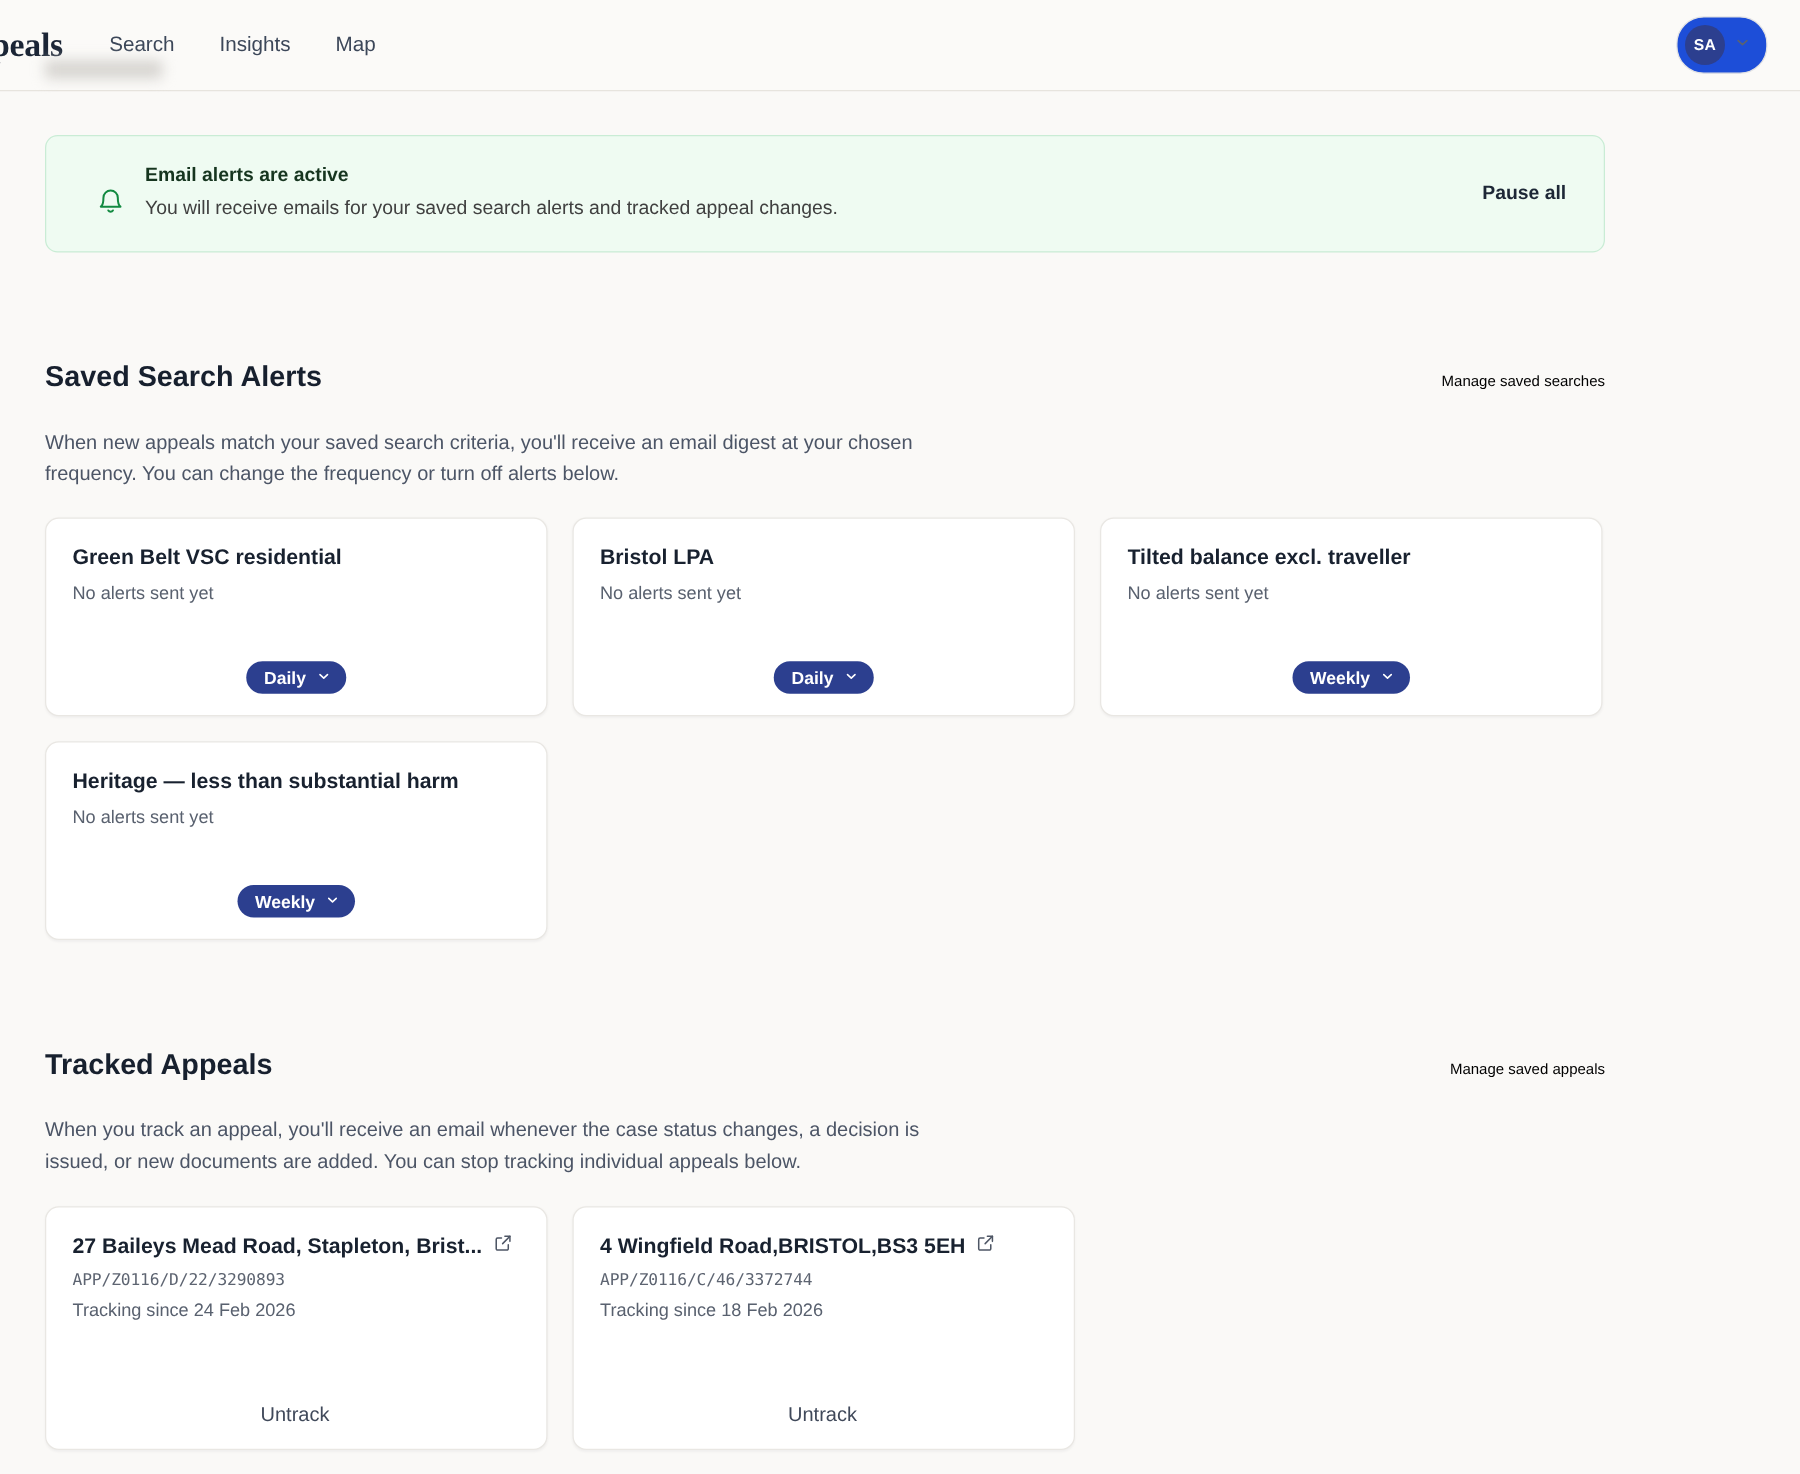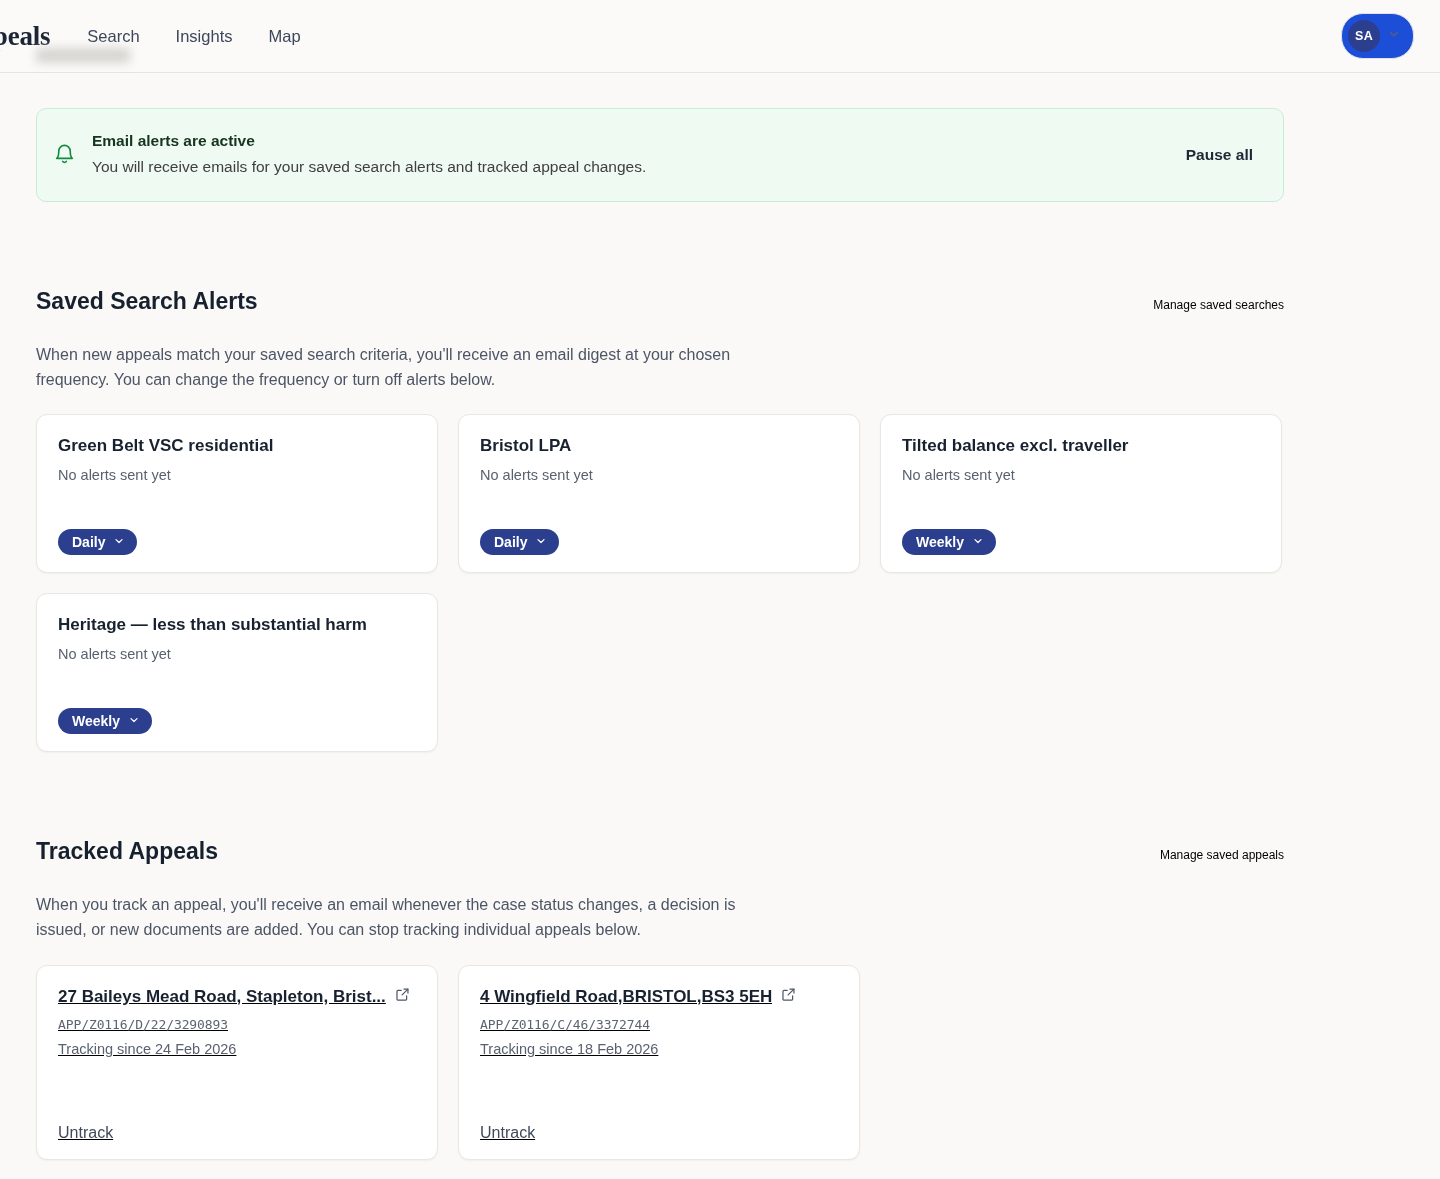--- a/index.html
+++ b/index.html
@@ -89,23 +89,23 @@
     line-height: 1;
   }
 
   
   .banner {
     margin-top: 35px;
     width: 1248px;
     background: #effbf2;
     border: 1px solid #c9ecd5;
     border-radius: 10px;
-    padding: 22px 26px 23px 16px;
-    display: flex;
-    align-items: center;
+    padding: 22px 26px 23px 40px;
+    display: flex;
+    align-items: flex-end;
     gap: 16px;
   }
   .banner-icon { flex: 0 0 auto; margin-top: 4px; }
   .banner-text { flex: 1; }
   .banner-title {
     font-size: 15.5px;
     font-weight: 700;
     color: #16351f;
     line-height: 1.35;
   }
@@ -165,41 +165,41 @@
     width: 402px;
     background: #ffffff;
     border: 1px solid #e9e7e3;
     border-radius: 11px;
     box-shadow: 0 1px 2px rgba(24,28,38,0.045);
     padding: 20px 21px 17px 21px;
     display: flex;
     flex-direction: column;
   }
   .card.alert-card { height: 159px; }
-  .card.track-card { height: 195px; text-decoration: underline; }
+  .card.track-card { height: 195px; }
 
   .card-title {
     font-size: 17px;
     font-weight: 700;
     color: #18212f;
     line-height: 1.3;
     white-space: nowrap;
     overflow: hidden;
     text-overflow: ellipsis;
   }
   .card-sub {
     font-size: 14.5px;
     color: #59616f;
     margin-top: 8px;
     line-height: 1.3;
   }
   .card-foot {
     margin-top: auto;
     display: flex;
-    justify-content: flex-start;
+    justify-content: center;
     align-items: center;
   }
 
   .freq-pill {
     display: inline-flex;
     align-items: center;
     gap: 8px;
     background: #2c3f8f;
     color: #ffffff;
     border: none;

